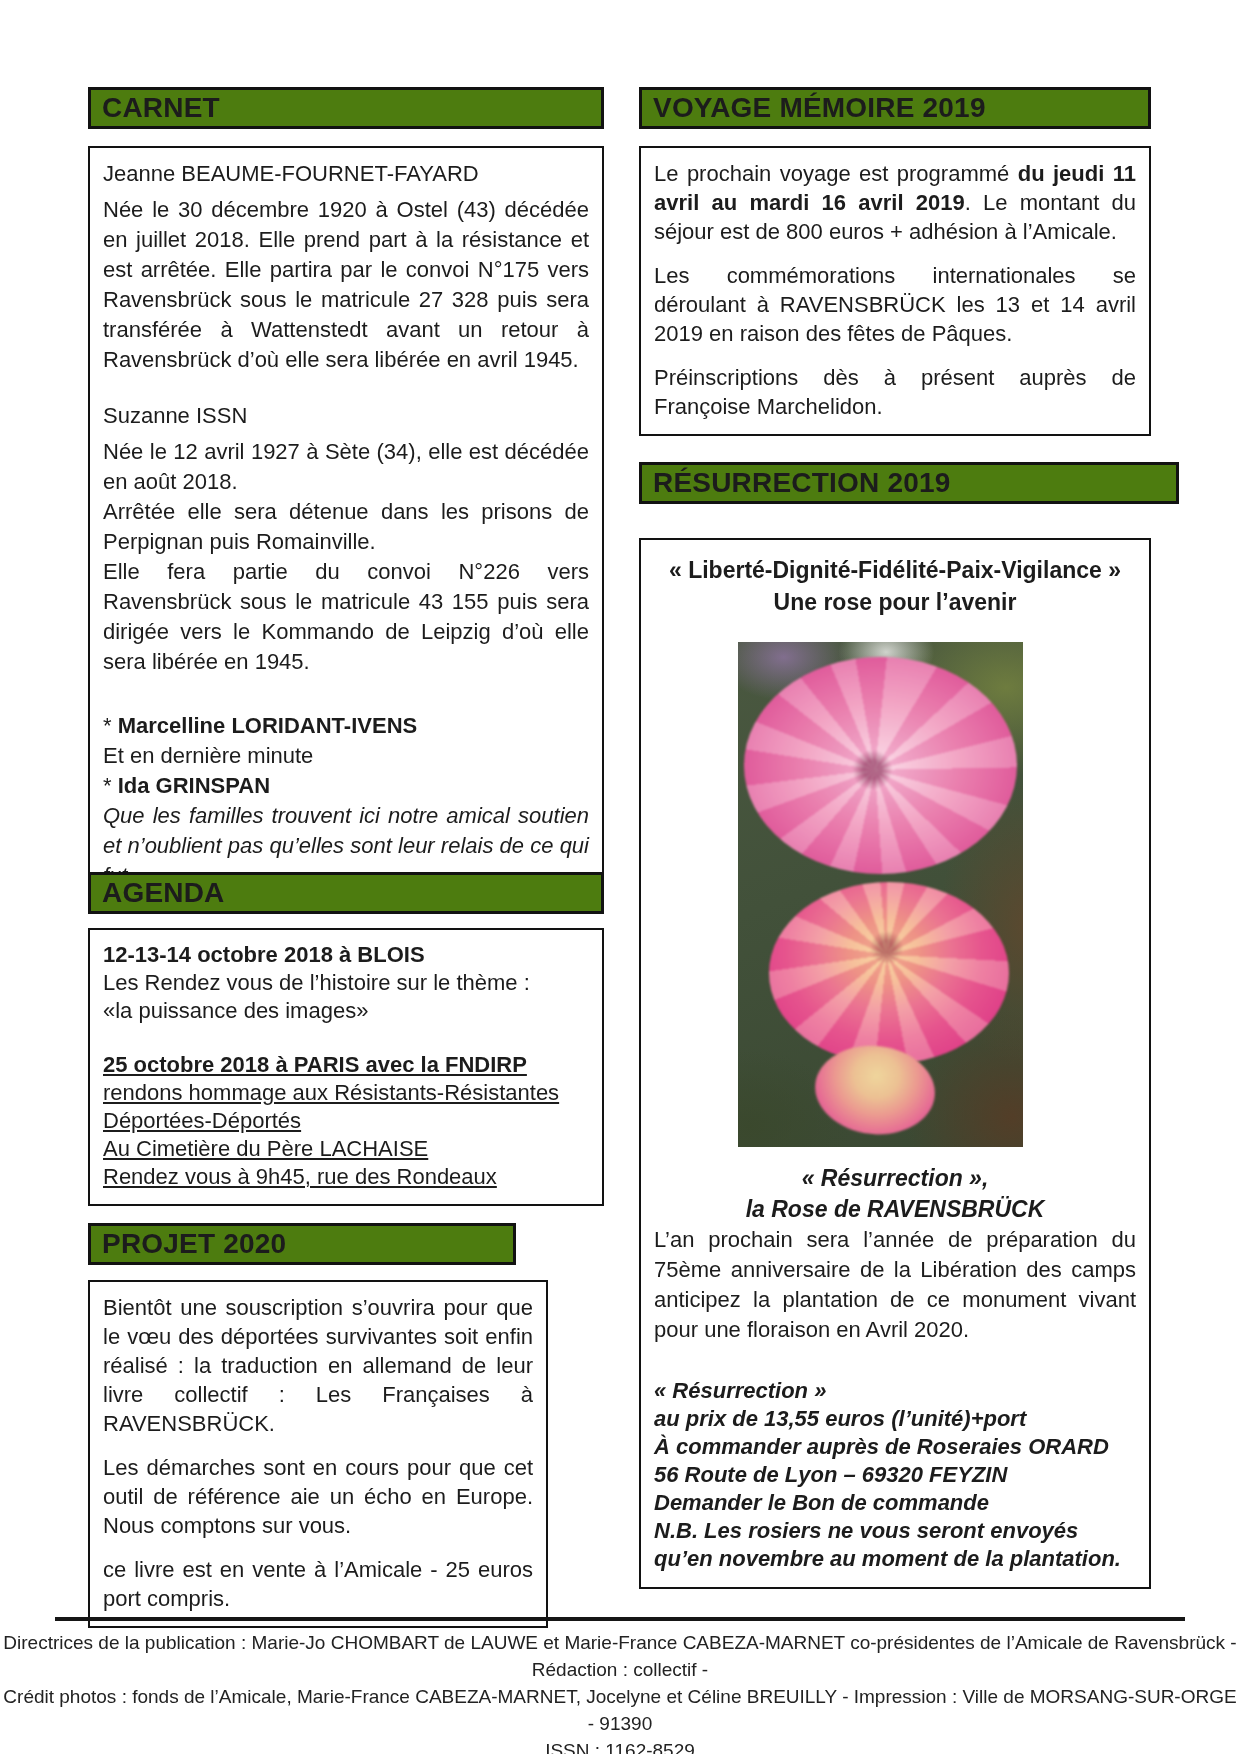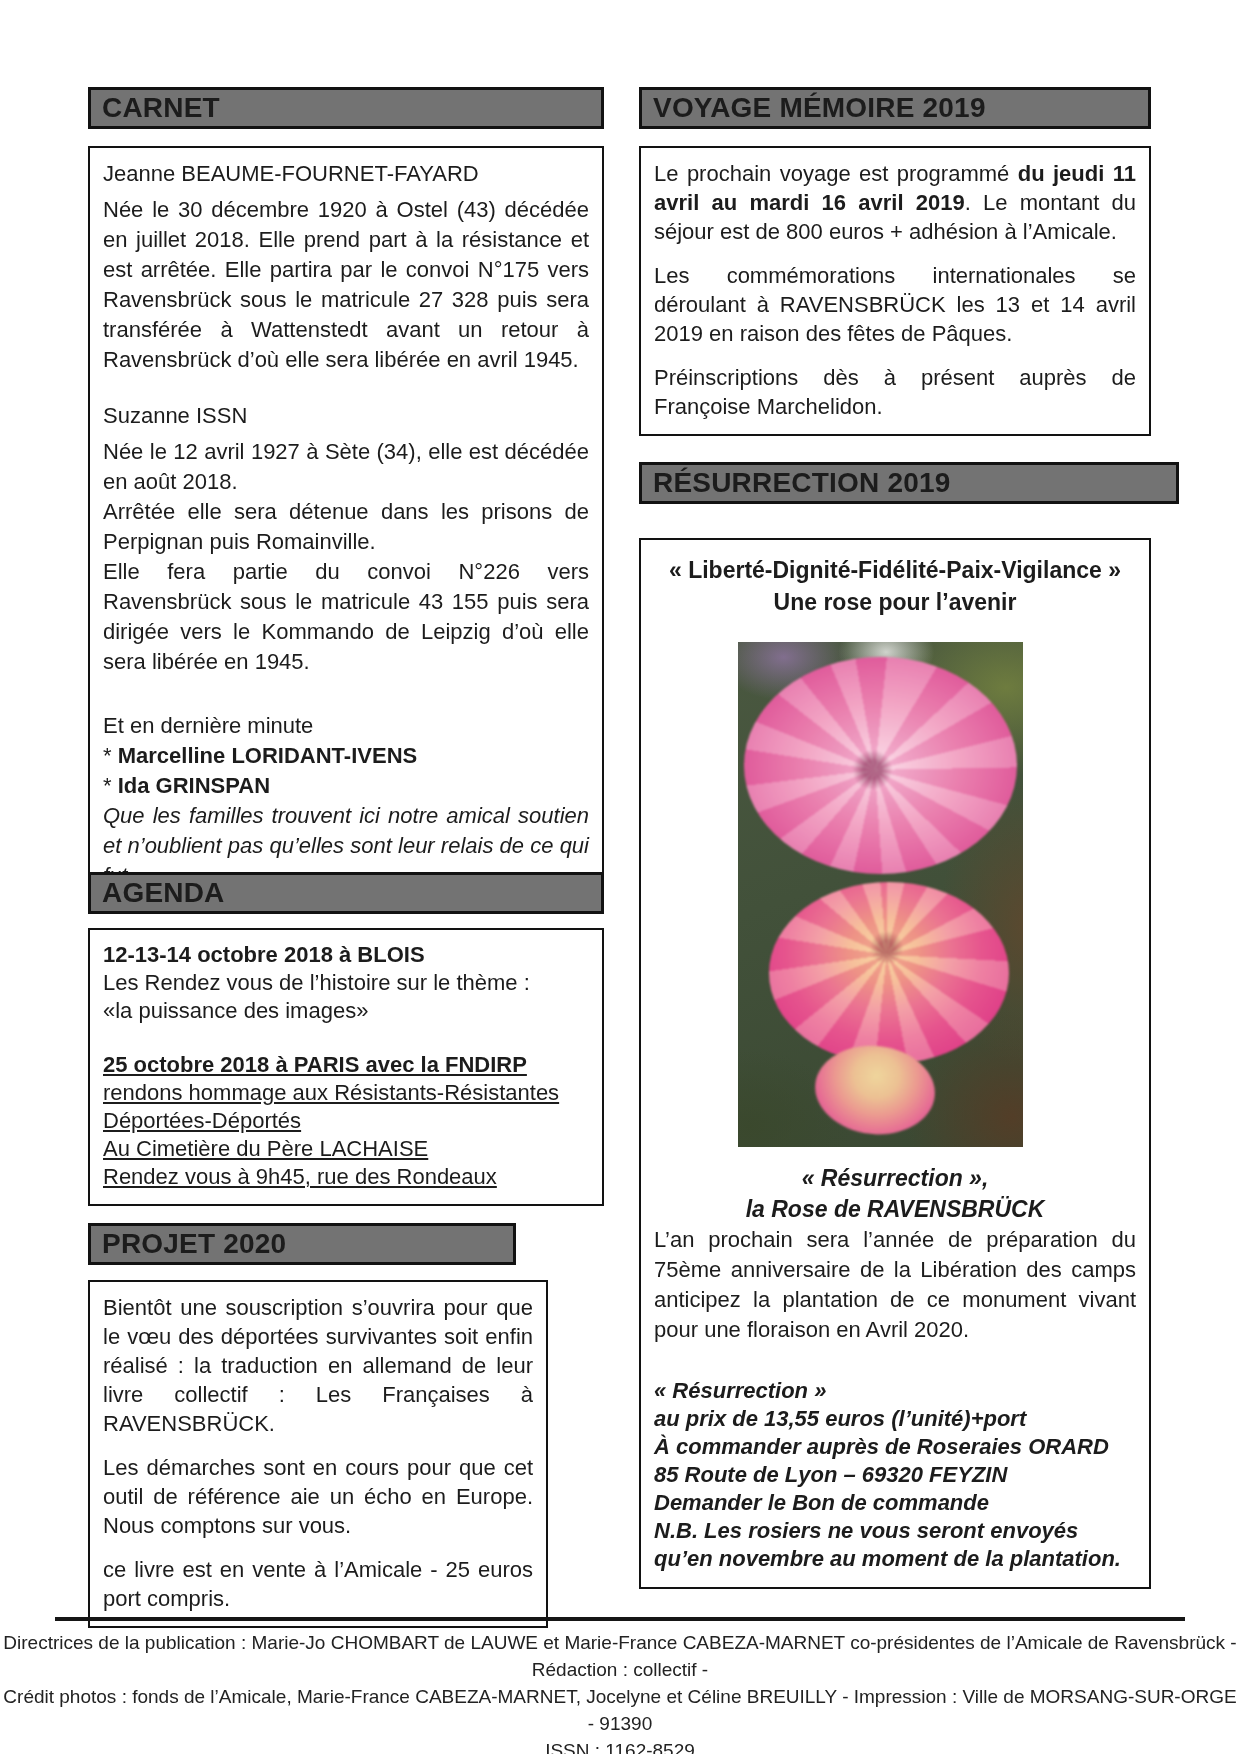--- a/index.html
+++ b/index.html
@@ -4,21 +4,21 @@
 <style>
   html,body{margin:0;padding:0;}
   body{
     width:1240px;height:1754px;position:relative;background:#ffffff;
     font-family:"Liberation Sans",sans-serif;color:#1c1c1c;
   }
   .hdr{
     position:absolute;box-sizing:border-box;height:42px;
     border:3px solid #121212;display:flex;align-items:center;
     padding-left:11px;font-weight:bold;font-size:28px;letter-spacing:.2px;
-    background:#737373;
+    background:#4d7c0f;
   }
   .box{
     position:absolute;box-sizing:border-box;border:2px solid #121212;
     padding:11px 13px 13px 13px;font-size:22px;line-height:30px;background:#fff;
   }
   .box p{margin:0 0 15px 0;}
   .box p:last-child{margin-bottom:0;}
   .just{text-align:justify;}
   .prel{white-space:pre-line;}
   .b{font-weight:bold;}
@@ -76,22 +76,22 @@
 </div>
 
 <div class="box" style="left:88px;top:146px;width:516px;min-height:691px">
   <div class="bname">Jeanne BEAUME-FOURNET-FAYARD</div>
   <p class="just" style="margin-top:6px">Née le 30 décembre 1920 à Ostel (43) décédée en juillet 2018. Elle prend part à la résistance et est arrêtée. Elle partira par le convoi N°175 vers Ravensbrück sous le matricule 27 328 puis sera transférée à Wattenstedt avant un retour à Ravensbrück d’où elle sera libérée en avril 1945.</p>
   <div class="bname mt1">Suzanne ISSN</div>
   <p class="just prel" style="margin-top:6px">Née le 12 avril 1927 à Sète (34), elle est décédée en août 2018.
 Arrêtée elle sera détenue dans les prisons de Perpignan puis Romainville.
 Elle fera partie du convoi N°226 vers Ravensbrück sous le matricule 43 155 puis sera dirigée vers le Kommando de Leipzig d’où elle sera libérée en 1945.</p>
   <div class="mt2">
+    <div><span>* </span><span class="b">Marcelline LORIDANT-IVENS</span></div>
     <div>Et en dernière minute</div>
-    <div><span>* </span><span class="b">Marcelline LORIDANT-IVENS</span></div>
     <div><span>* </span><span class="b">Ida GRINSPAN</span></div>
   </div>
   <p class="it just mt2">Que les familles trouvent ici notre amical soutien et n’oublient pas qu’elles sont leur relais de ce qui fut.</p>
 </div>
 
 <div class="hdr" style="left:88px;top:872px;width:516px">
   <span>AGENDA</span>
 </div>
 
 <div class="box agendabox" style="left:88px;top:928px;width:516px;min-height:257px">
@@ -144,21 +144,21 @@
     <div class="rose rose-petal"></div>
   </div>
   <div class="photo-caption">
     <div>« Résurrection »,</div>
     <div>la Rose de RAVENSBRÜCK</div>
   </div>
   <p class="just rose-p1">L’an prochain sera l’année de préparation du 75ème anniversaire de la Libération des camps anticipez la plantation de ce monument vivant pour une floraison en Avril 2020.</p>
   <div class="orderblock prel">« Résurrection  »
 au prix de 13,55 euros (l’unité)+port
 À commander auprès de Roseraies ORARD
-85 Route de Lyon – 69320 FEYZIN
+56 Route de Lyon – 69320 FEYZIN
 Demander le Bon de commande
 N.B. Les rosiers ne vous seront envoyés
 qu’en novembre au moment de la plantation.</div>
 </div>
 
 <div class="footer-rule"></div>
 <div class="footer">
   <div>Directrices de la publication : Marie-Jo CHOMBART de LAUWE et Marie-France CABEZA-MARNET co-présidentes de l’Amicale de Ravensbrück - Rédaction : collectif -</div>
   <div>Crédit photos : fonds de l’Amicale, Marie-France CABEZA-MARNET, Jocelyne et Céline BREUILLY - Impression : Ville de MORSANG-SUR-ORGE - 91390</div>
   <div>ISSN : 1162-8529</div>

